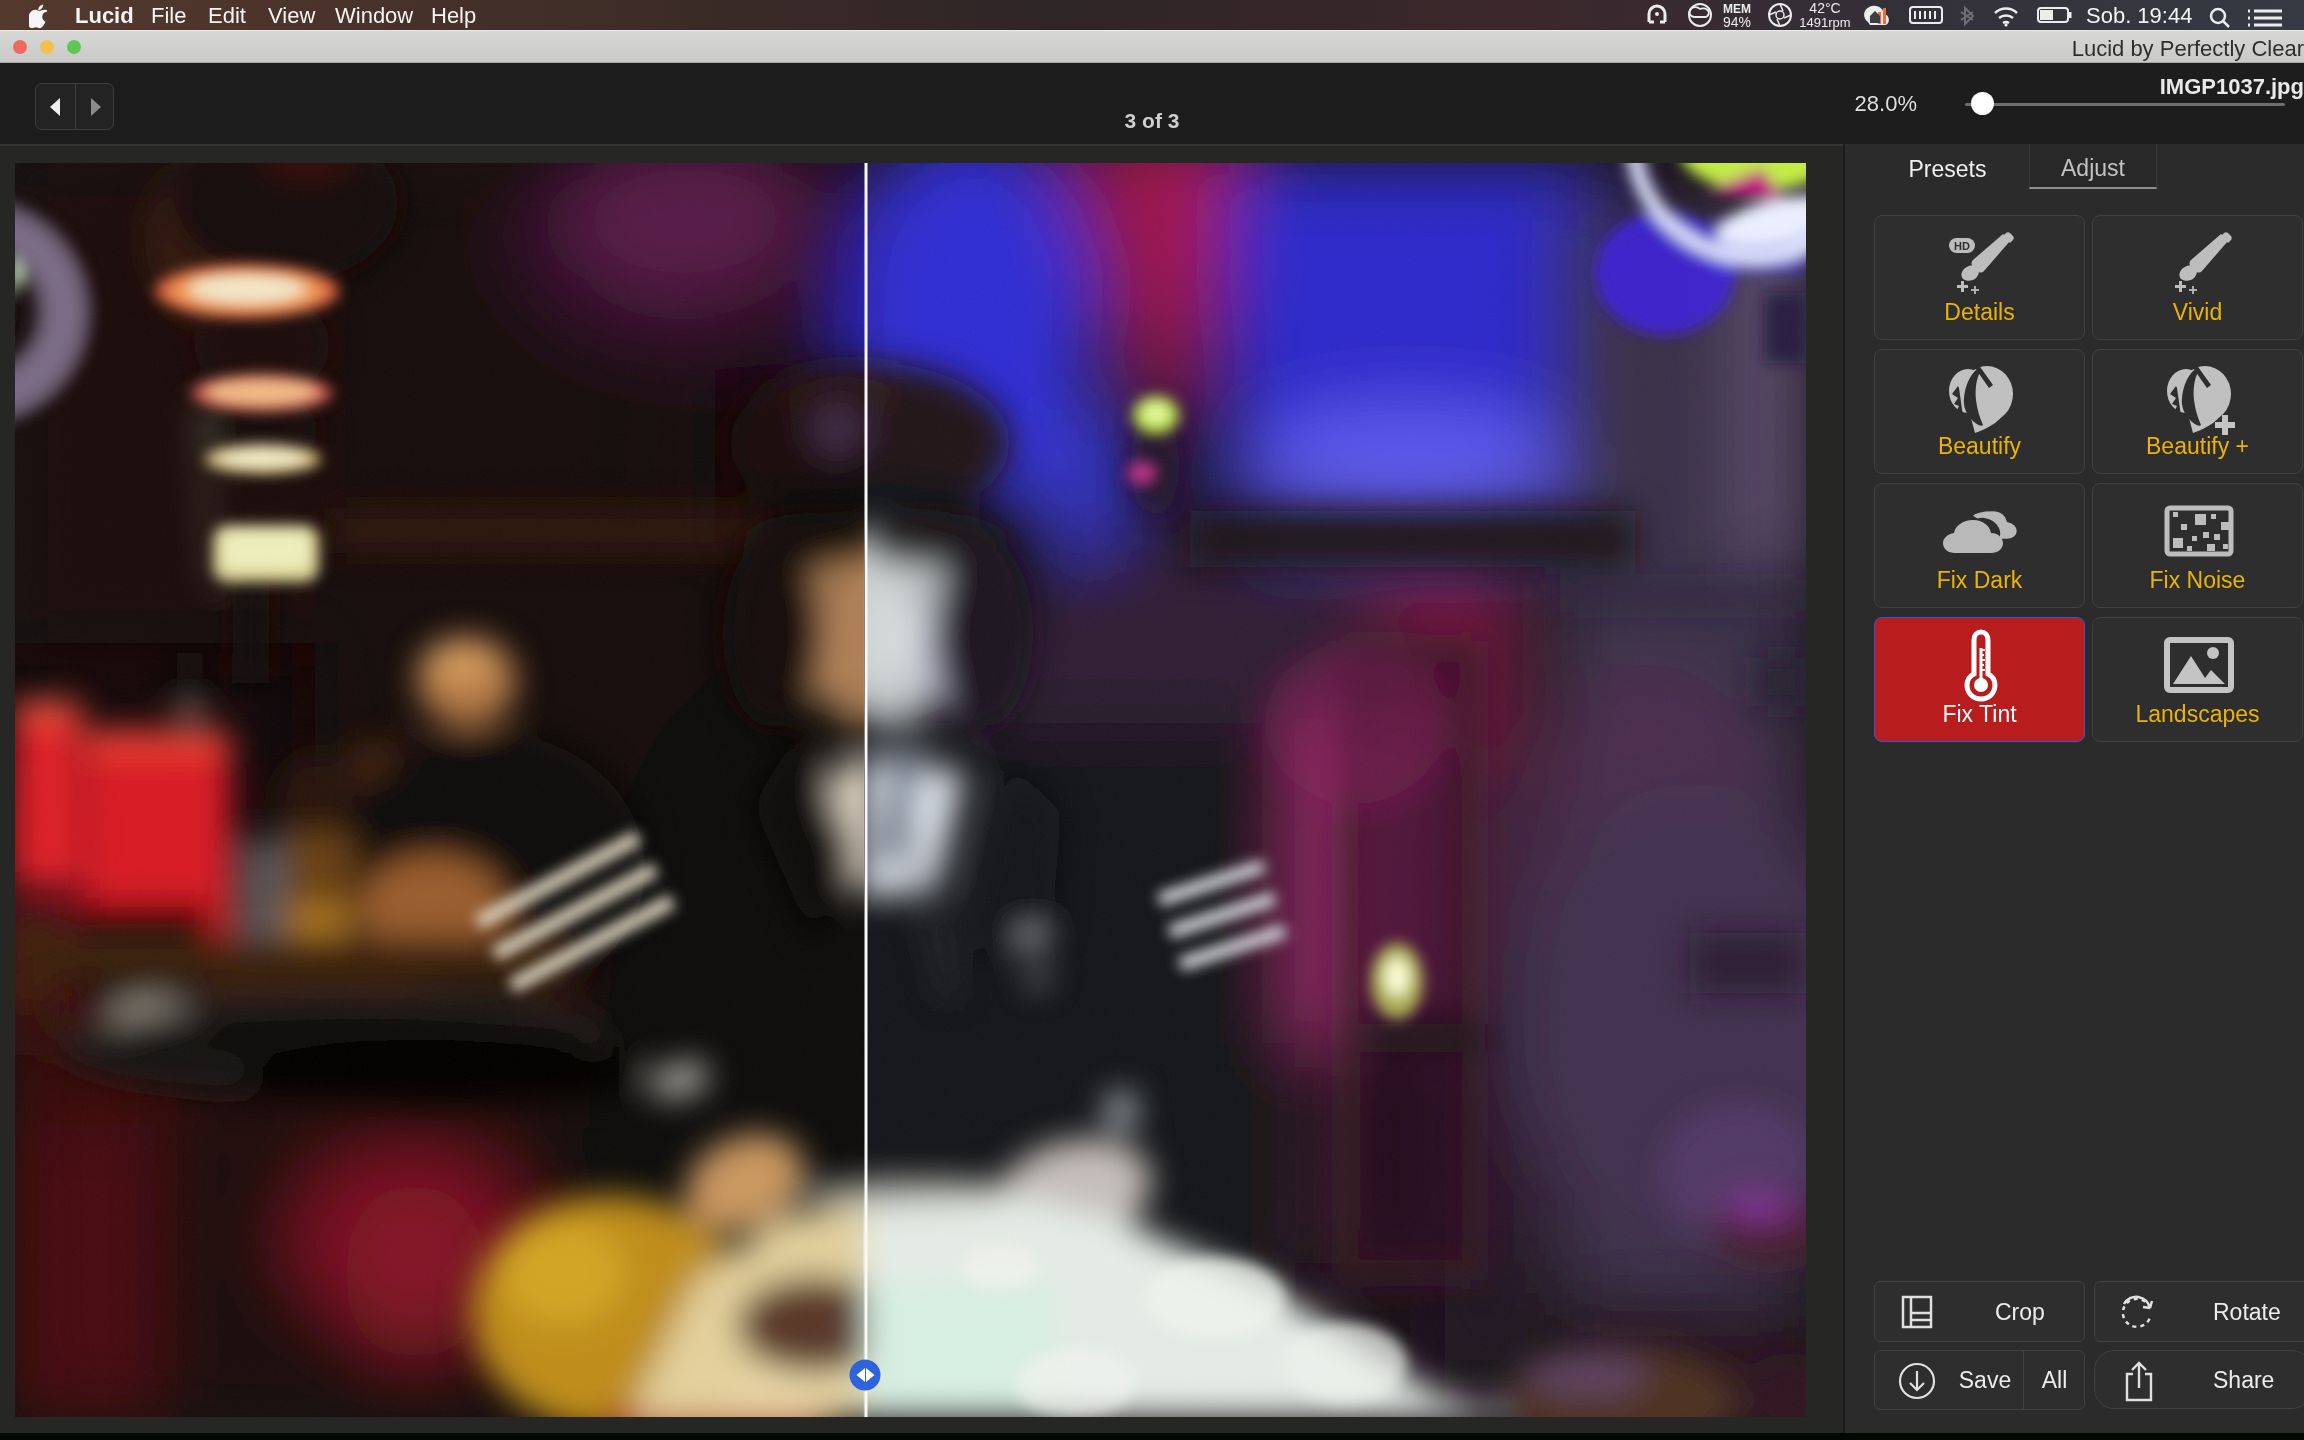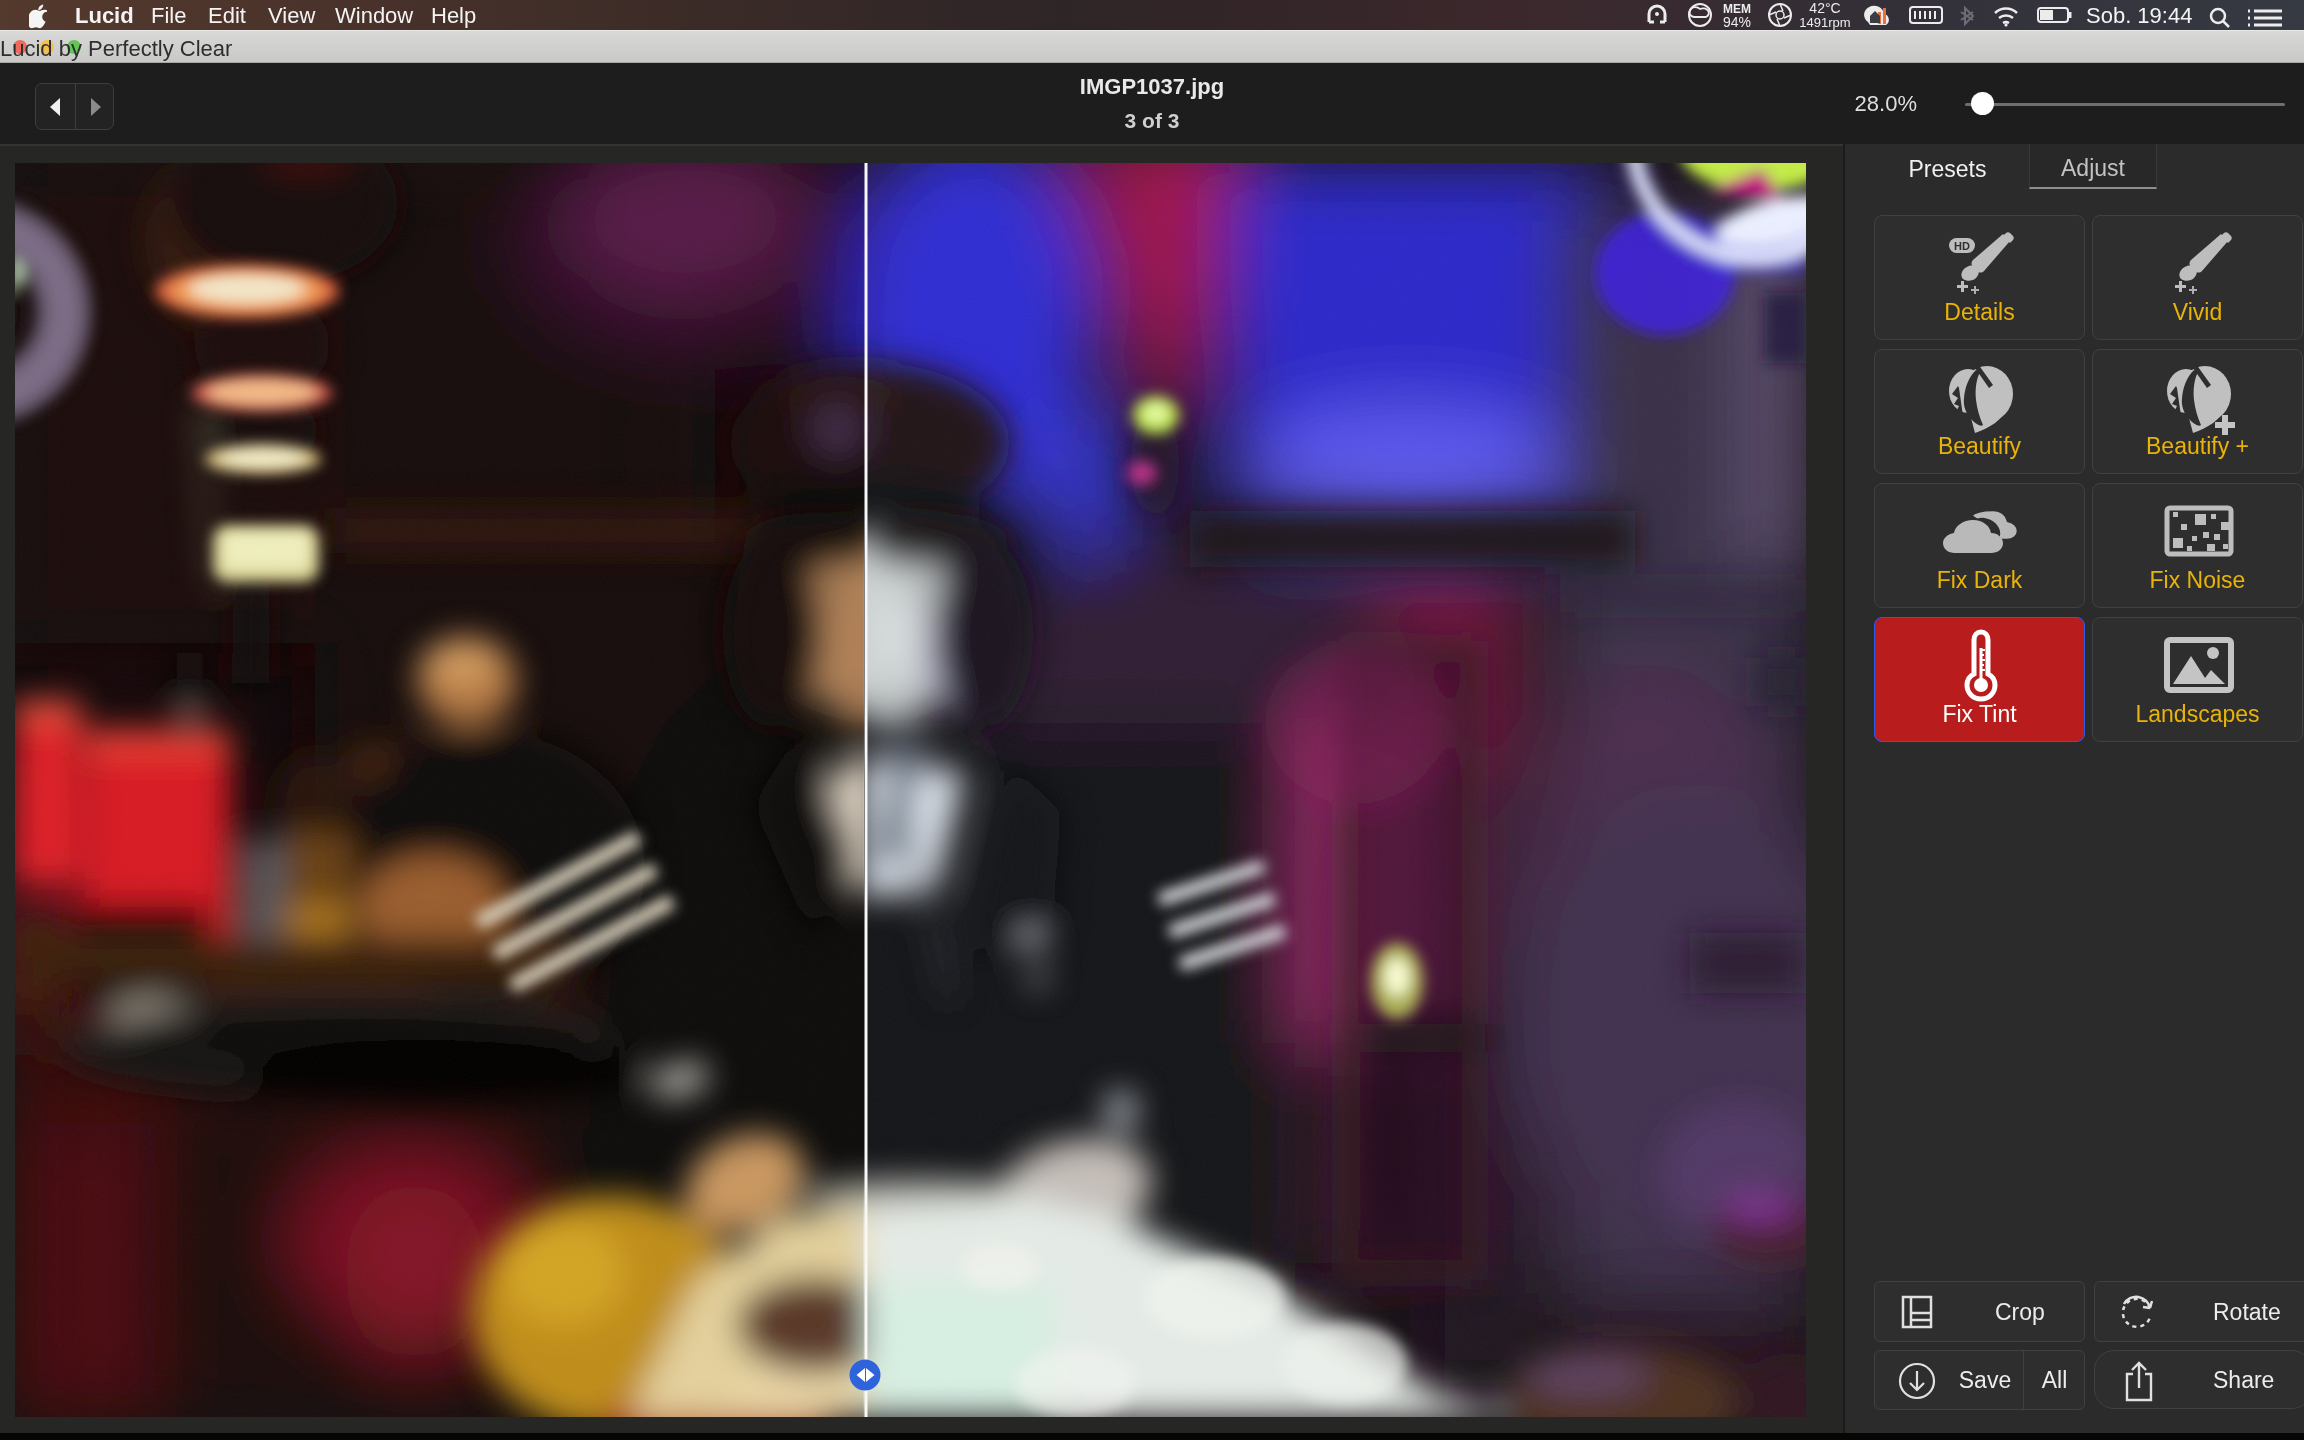--- a/index.html
+++ b/index.html
@@ -5,27 +5,27 @@
   * { margin:0; padding:0; box-sizing:border-box; }
   html,body { width:2304px; height:1440px; background:#000; overflow:hidden;
     font-family:"Liberation Sans", sans-serif; }
   .menubar { position:absolute; left:0; top:0; width:2304px; height:30px; overflow:hidden;
     background:linear-gradient(90deg,#54392d 0%,#4a332b 14%,#3b2b27 30%,#2e2527 46%,#362629 58%,#3c282c 66%,#362b31 74%,#33313a 84%,#363a42 100%);
     color:#fff; }
   .menubar .item { position:absolute; top:0; height:30px; line-height:31px; font-size:22px; color:#f4f4f4; }
   .titlebar { position:absolute; left:0; top:30px; width:2304px; height:33px;
     background:linear-gradient(#d8d8d6,#c9c9c7);
     border-top:1px solid #e9e9e7; border-bottom:1px solid #a8a8a6; }
-  .titlebar .title { position:absolute; width:100%; text-align:left; top:5px; font-size:22px; color:#2e2e2e; }
+  .titlebar .title { position:absolute; width:100%; text-align:right; top:5px; font-size:22px; color:#2e2e2e; }
   .tl { position:absolute; top:9px; width:14px; height:14px; border-radius:50%; }
   .toolbar { position:absolute; left:0; top:63px; width:2304px; height:81px; background:#1d1d1d; }
   .navbox { position:absolute; left:35px; top:20px; width:79px; height:47px; background:#232323;
     border:1px solid #3e3e3e; border-radius:7px; }
   .navbox .sep { position:absolute; left:39px; top:0; width:1px; height:45px; background:#3e3e3e; }
-  .fname { position:absolute; width:100%; text-align:center; top:11px; font-size:22px; font-weight:bold; color:#e9e9e9; }
+  .fname { position:absolute; width:100%; text-align:right; top:11px; font-size:22px; font-weight:bold; color:#e9e9e9; }
   .fcount { position:absolute; width:100%; text-align:center; top:46px; font-size:21px; font-weight:bold; color:#cfcfcf; }
   .zoomtxt { position:absolute; left:1797px; top:28px; width:120px; text-align:right; font-size:22px; color:#dedede; }
   .ztrack { position:absolute; left:1965px; top:40px; width:320px; height:3px; background:#6e6e6e; border-radius:2px; }
   .zknob { position:absolute; left:1971px; top:29px; width:23px; height:23px; background:#fff; border-radius:50%; }
   .content { position:absolute; left:0; top:144px; width:2304px; height:1289px; background:#262625; }
   .content .topline { position:absolute; left:0; top:0; width:2304px; height:2px; background:#343433; }
   .sidebar { position:absolute; left:1843px; top:0px; width:481px; height:1289px; background:#2b2b2b;
     border-left:2px solid #1b1b1b; color:#e6e6e6; }
   .tabs { position:absolute; left:0; top:0; width:481px; height:47px; }
   .tab-presets { position:absolute; left:40px; top:12px; width:125px; text-align:center; font-size:23px; color:#f0f0f0; }

